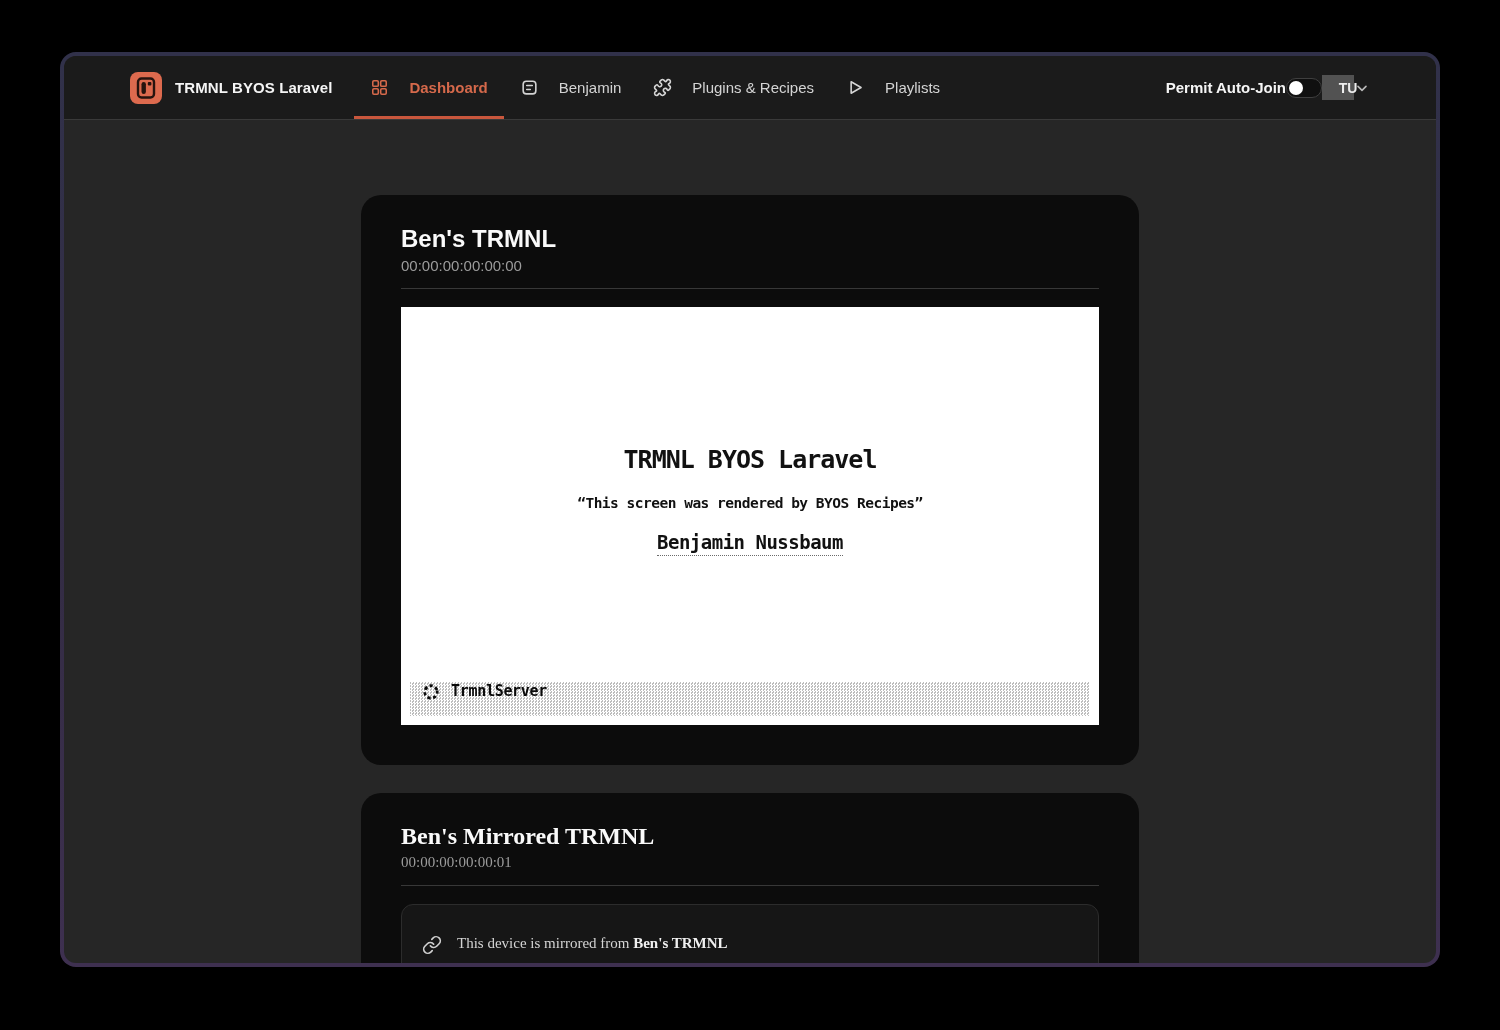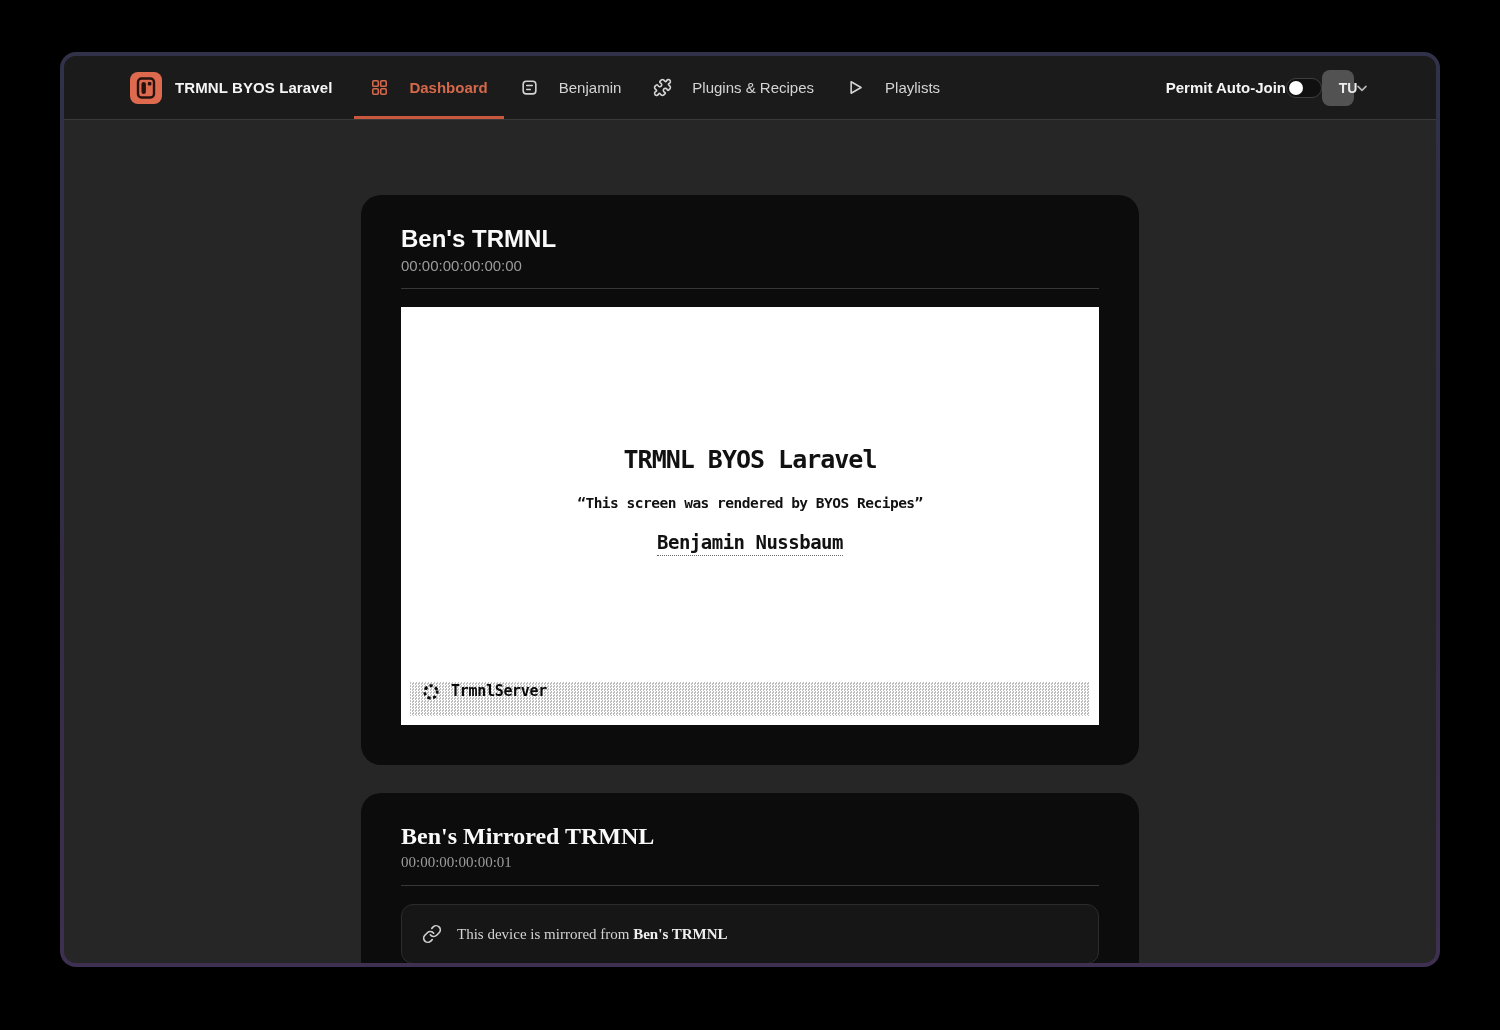--- a/index.html
+++ b/index.html
@@ -44,21 +44,21 @@
   .permit-label { font-size: 15px; font-weight: 700; color: #f5f5f5; }
   .toggle {
     width: 36px; height: 20px; border-radius: 999px; background: #101010;
     border: 1px solid #3f3f3f; position: relative; cursor: pointer; flex: none;
   }
   .toggle-knob {
     position: absolute; left: 2px; top: 2px; width: 14px; height: 14px;
     border-radius: 50%; background: #ffffff;
   }
   .avatar {
-    width: 32px; height: 36px; border-radius: 8px; background: #525252;
+    width: 32px; height: 25px; border-radius: 0; background: #525252;
     color: #ededed; font-size: 14px; font-weight: 600;
     display: flex; align-items: center; justify-content: center; cursor: pointer; padding-left: 20px;
   }
   .chevron { color: #b9b9b9; display: flex; align-items: center; cursor: pointer; }
   .chevron svg { width: 16px; height: 16px; }
 
   
   .content { flex: 1; overflow: hidden; padding-top: 75px; }
   .card {
     width: 778px; margin: 0 auto; background: #0c0c0c; border-radius: 20px;
@@ -87,21 +87,21 @@
     background-image: repeating-conic-gradient(#ffffff 0% 25%, #bdbdbd 0% 50%);
     background-size: 3px 3px;
     display: flex; align-items: flex-start; gap: 10px; padding: 0 11px;
   }
   .screen-badge svg { width: 20px; height: 20px; flex: none; }
   .screen-badge-label { font-size: 15px; font-weight: 700; color: #0a0a0a; letter-spacing: -0.3px; }
 
   
   .mirror-box {
     background: #161616; border: 1px solid #2c2c2c; border-radius: 12px;
-    padding: 19px 20px; display: flex; align-items: center; gap: 15px;
+    padding: 30px 20px; display: flex; align-items: flex-start; gap: 15px;
   }
   .mirror-box svg { width: 20px; height: 20px; color: #cfcfcf; flex: none; }
   .mirror-text { font-size: 15px; color: #d4d4d4; }
   .mirror-text b { color: #f0f0f0; font-weight: 700; }
 
   .icon-gray { color: #d4d4d4; }
 </style>
 </head>
 <body>
 

